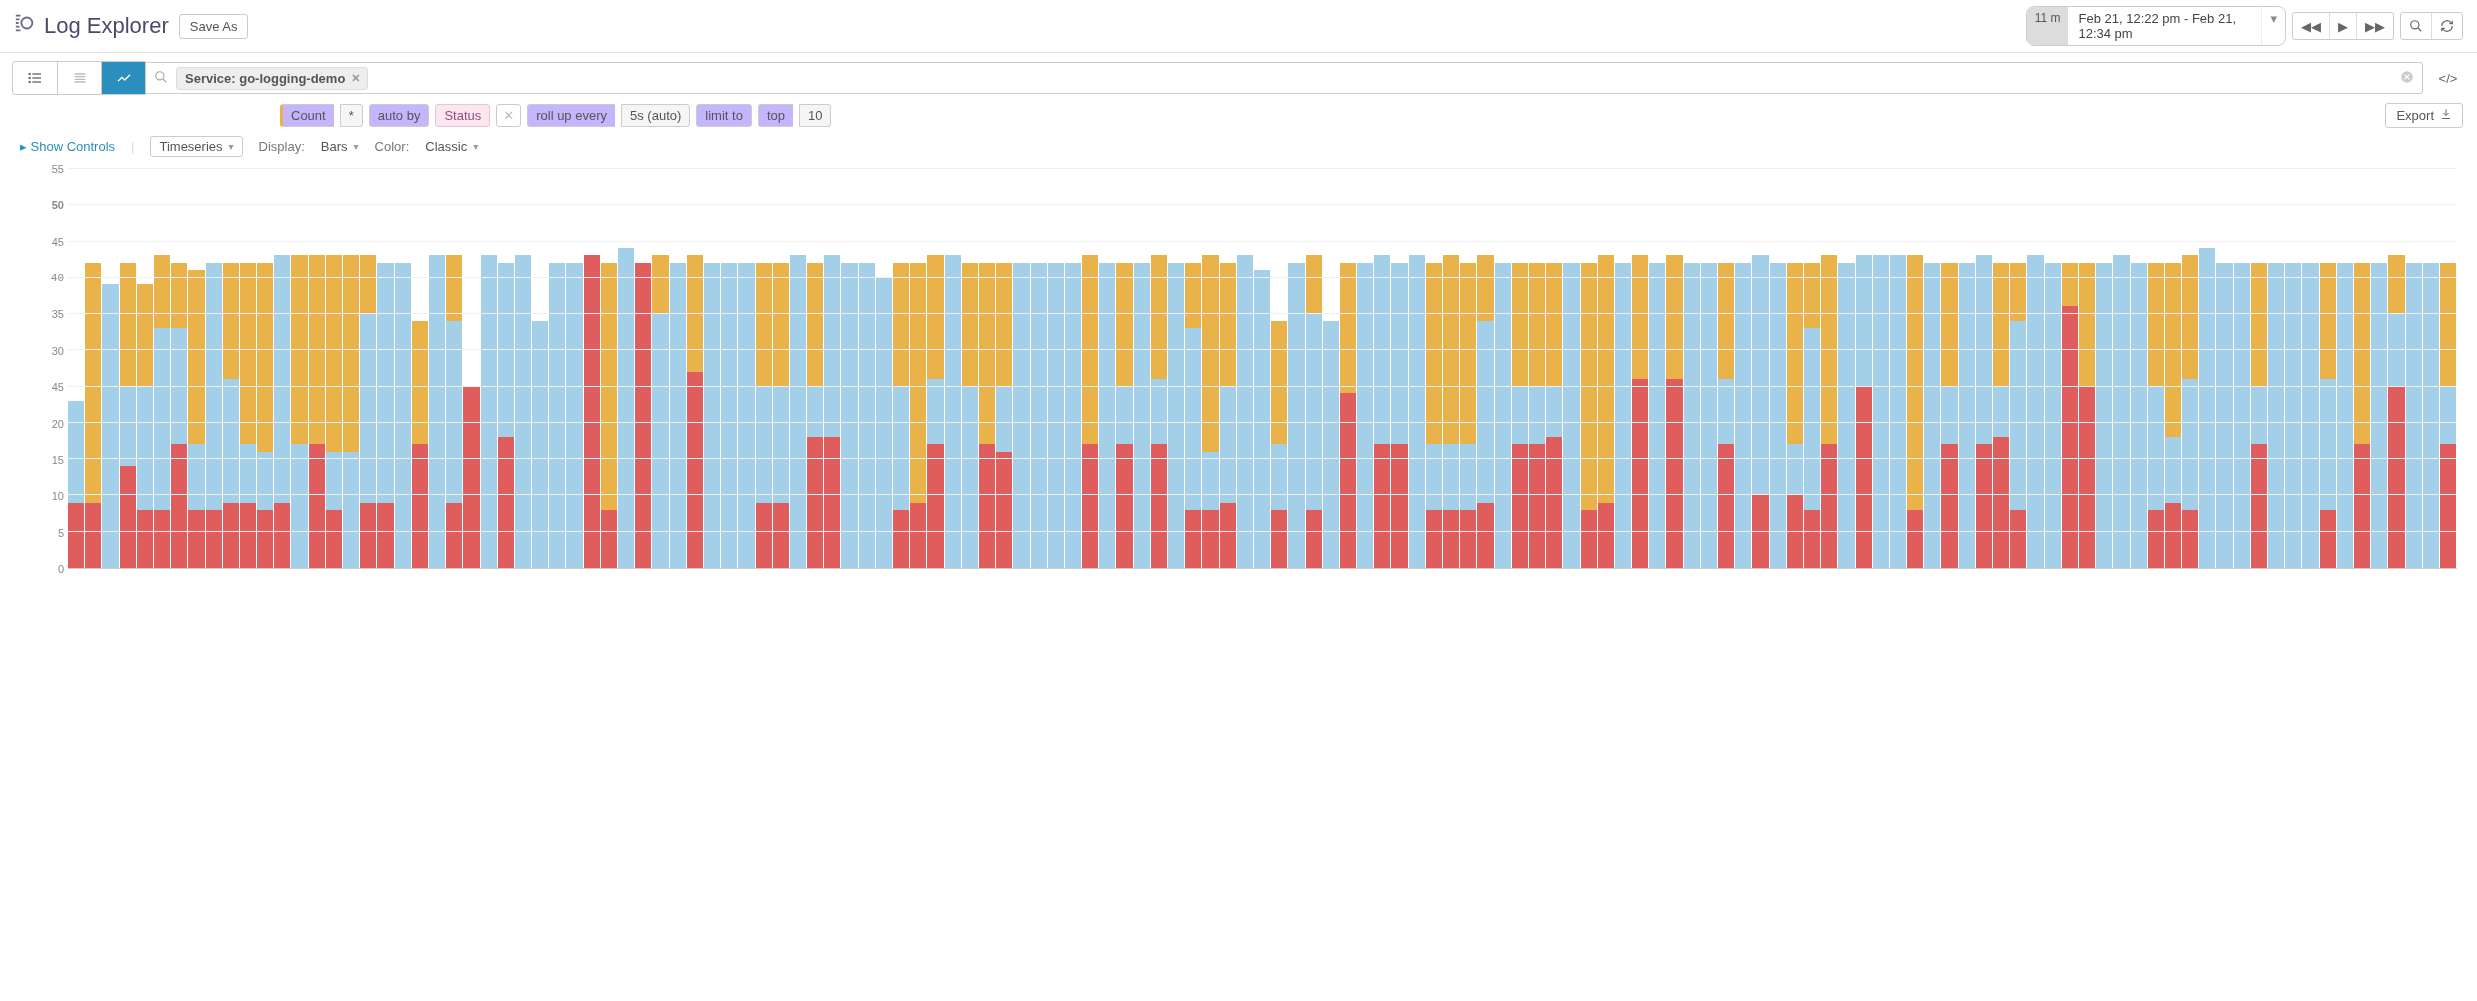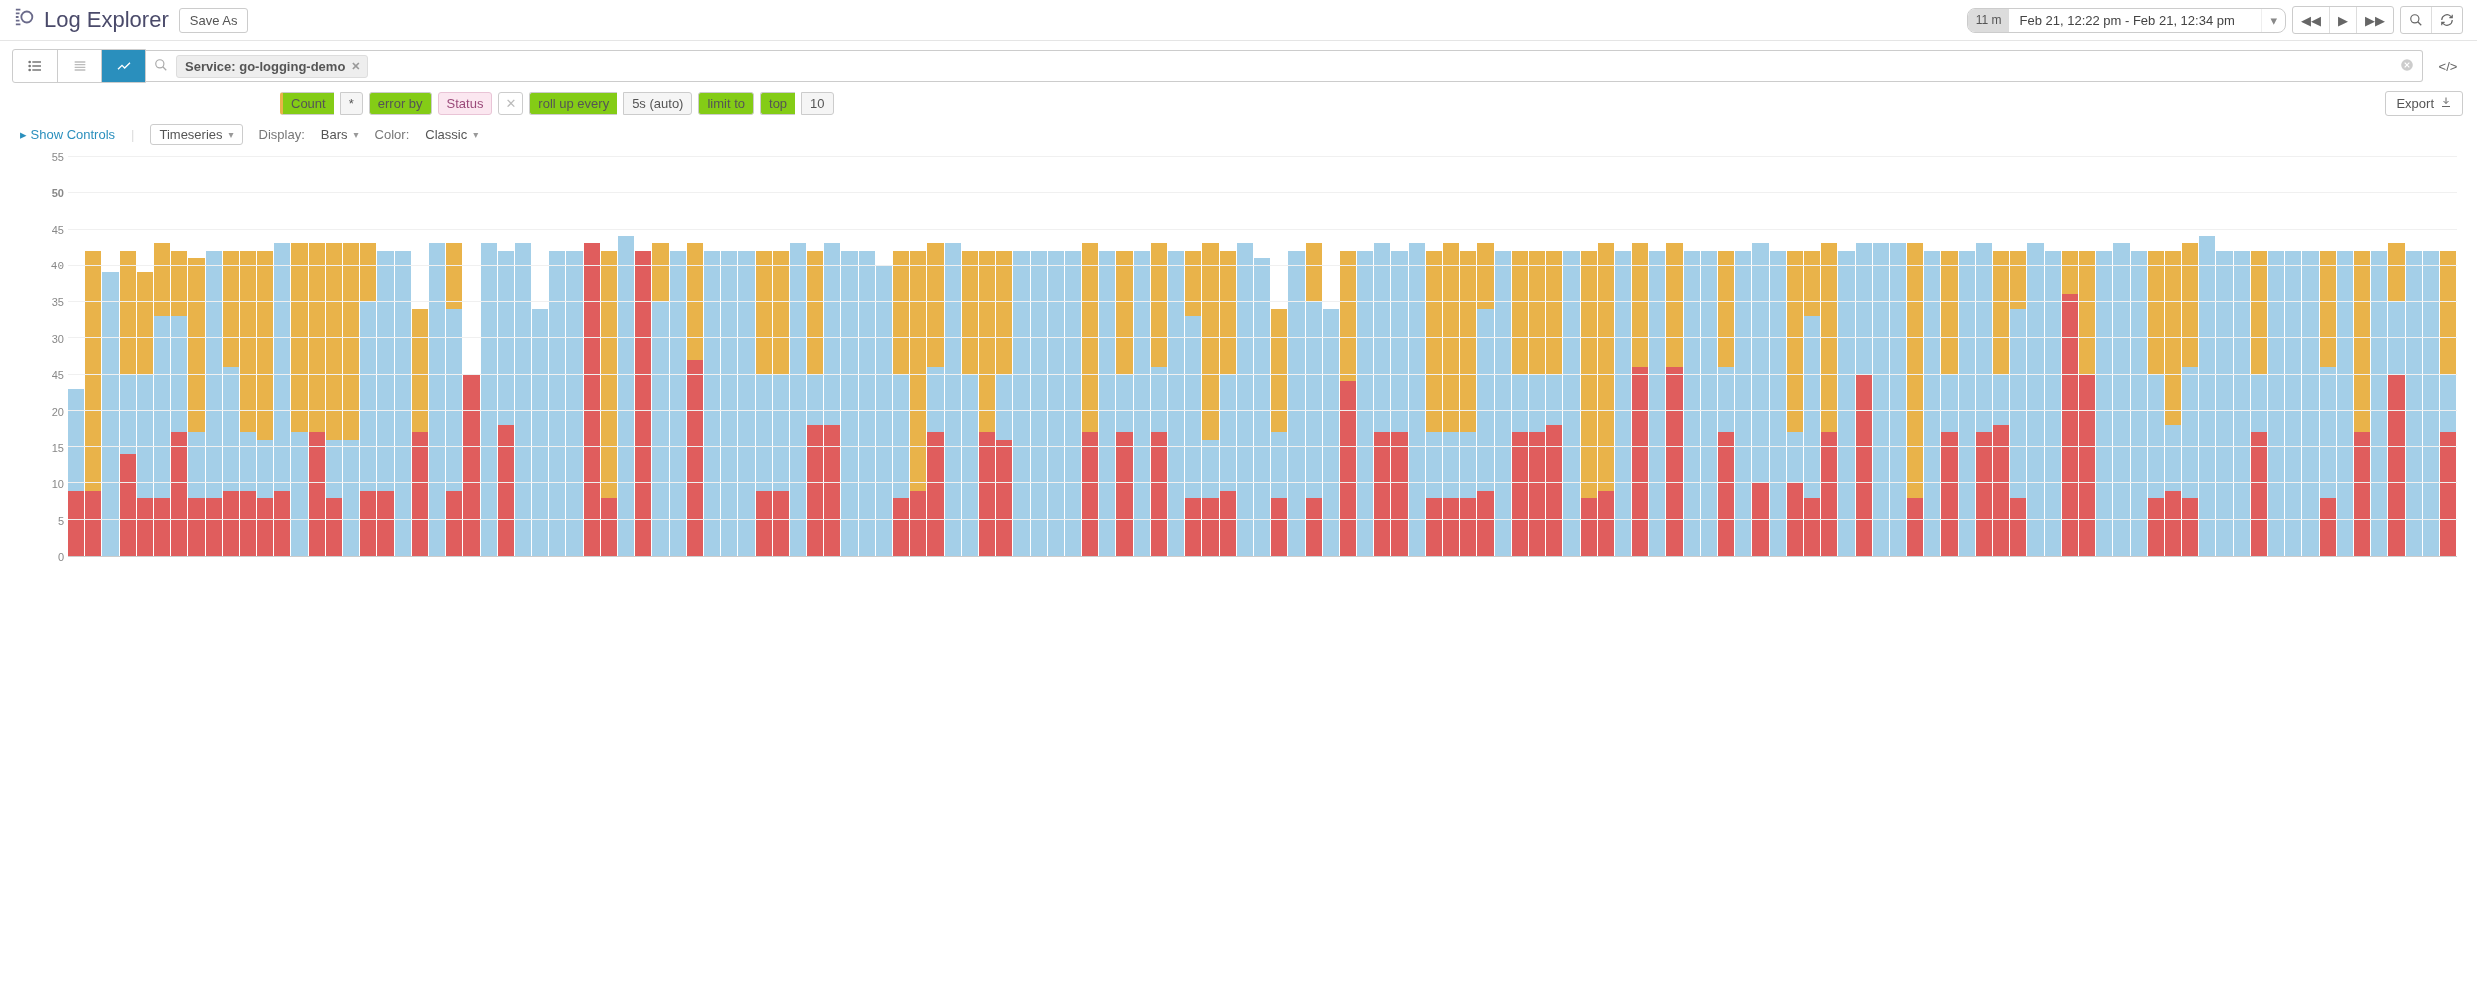--- a/index.html
+++ b/index.html
@@ -7,21 +7,21 @@
 
 
 .header { display: flex; align-items: center; justify-content: space-between; padding: 6px 14px; border-bottom: 1px solid #e5e5e5; }
 .header-left { display: flex; align-items: center; gap: 10px; }
 .app-title { font-size: 22px; font-weight: 400; color: #4a4a6a; display: flex; align-items: center; gap: 8px; }
 .app-title svg { width: 22px; height: 22px; }
 .save-btn { border: 1px solid #ccc; background: #fff; padding: 4px 10px; border-radius: 3px; font-size: 13px; color: #555; cursor: pointer; }
 .header-right { display: flex; align-items: center; gap: 6px; }
 .time-range { display: flex; border: 1px solid #ccc; border-radius: 8px; overflow: hidden; }
 .time-badge { background: #dcdcdc; color: #555; padding: 4px 8px; font-size: 12px; }
-.time-text { padding: 4px 10px; color: #444; font-size: 13px; width: 252px; }
+.time-text { padding: 4px 10px; color: #444; font-size: 13px; width: 193px; }
 .time-dd { padding: 4px 8px; color: #888; border-left: 1px solid #eee; cursor: pointer; }
 .icon-btn-group { display: flex; border: 1px solid #ccc; border-radius: 3px; overflow: hidden; }
 .icon-btn { padding: 4px 8px; color: #666; cursor: pointer; display: flex; align-items: center; justify-content: center; min-width: 26px; height: 26px; }
 .icon-btn + .icon-btn { border-left: 1px solid #ddd; }
 
 
 .filter-bar { display: flex; align-items: center; padding: 8px 12px; gap: 0; }
 .view-tabs { display: flex; border: 1px solid #ccc; border-radius: 3px 0 0 3px; overflow: hidden; }
 .view-tab { width: 44px; height: 32px; display: flex; align-items: center; justify-content: center; color: #777; cursor: pointer; }
 .view-tab + .view-tab { border-left: 1px solid #ccc; }
@@ -29,21 +29,21 @@
 .search-wrap { flex: 1; display: flex; align-items: center; border: 1px solid #ccc; border-left: none; border-radius: 0 3px 3px 0; padding: 0 8px; height: 32px; gap: 8px; font-weight: bold; }
 .search-wrap .search-icon { color: #aaa; }
 .filter-chip { background: #eee; border: 1px solid #ddd; border-radius: 3px; padding: 3px 6px 3px 8px; display: flex; align-items: center; gap: 6px; font-size: 13px; color: #555; }
 .filter-chip .chip-x { color: #999; cursor: pointer; font-size: 11px; }
 .search-wrap .clear-all { margin-left: auto; color: #bbb; cursor: pointer; }
 .code-toggle { width: 34px; height: 32px; display:flex; align-items:center; justify-content:center; color:#666; margin-left: 8px; cursor:pointer; }
 
 
 .agg-row { display: flex; align-items: center; justify-content: space-between; padding: 0 14px 6px 280px; }
 .agg-left { display: flex; align-items: center; gap: 6px; flex-wrap: wrap; }
-.pill { border: 1px solid #ccc; border-radius: 3px; padding: 3px 8px; font-size: 13px; color: #555; background: #84cc16; display: flex; align-items: center; gap: 4px; }
+.pill { border: 1px solid #ccc; border-radius: 3px; padding: 3px 8px; font-size: 13px; color: #555; background: #c4b5fd; display: flex; align-items: center; gap: 4px; }
 .pill.measure-left { border-top-right-radius:0; border-bottom-right-radius:0; border-right:none; border-left-color:#e9b34a; border-left-width:3px; }
 .pill.measure-right { border-top-left-radius:0; border-bottom-left-radius:0; background:#f5f5f5; }
 .pill.status { background:#fbe7f0; color:#9b4a7a; border-color:#e9c4d6; }
 .pill.status-x { background:#fff; color:#bbb; cursor:pointer; padding:3px 6px; }
 .pill.attached-left { border-top-right-radius:0; border-bottom-right-radius:0; border-right:none; }
 .pill.attached-right { border-top-left-radius:0; border-bottom-left-radius:0; background:#f5f5f5; }
 .export-btn { border:1px solid #ccc; border-radius:3px; padding:4px 10px; display:flex; align-items:center; gap:6px; color:#555; cursor:pointer; }
 
 
 .controls-row { display:flex; align-items:center; gap:16px; padding: 2px 20px 8px 20px; }
@@ -160,21 +160,21 @@
         </svg>
     </span>
   </div>
   <div class="code-toggle">&lt;/&gt;</div>
 </div>
 
 <div class="agg-row">
   <div class="agg-left">
     <span class="pill measure-left">Count</span>
       <span class="pill measure-right">*</span>
-    <span class="pill">error by</span>
+    <span class="pill">auto by</span>
     <span class="pill status">Status</span>
       <span class="pill status-x">✕</span>
     <span class="pill attached-left">roll up every</span>
       <span class="pill attached-right">5s (auto)</span>
     <span class="pill">limit to</span>
     <span class="pill attached-left">top</span>
       <span class="pill attached-right">10</span>
   </div>
   <div class="export-btn">
     <span>Export</span>

